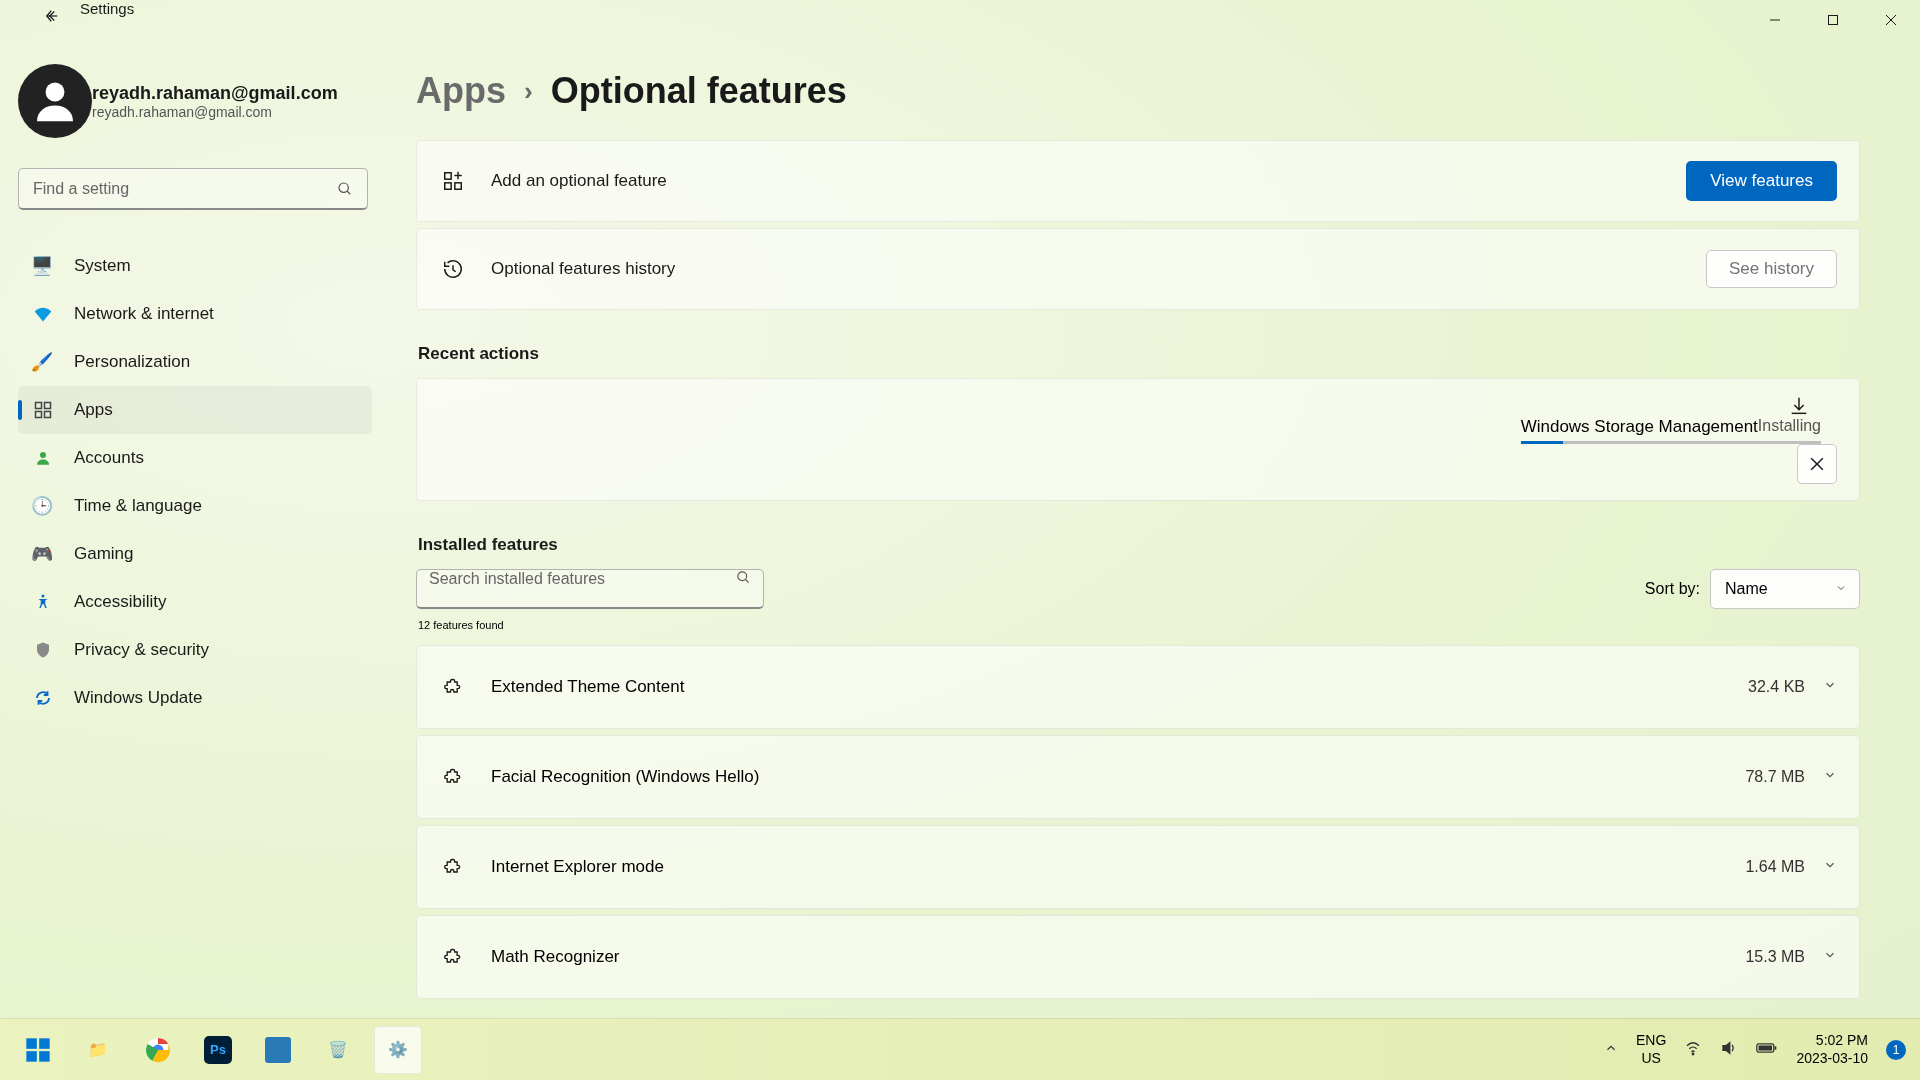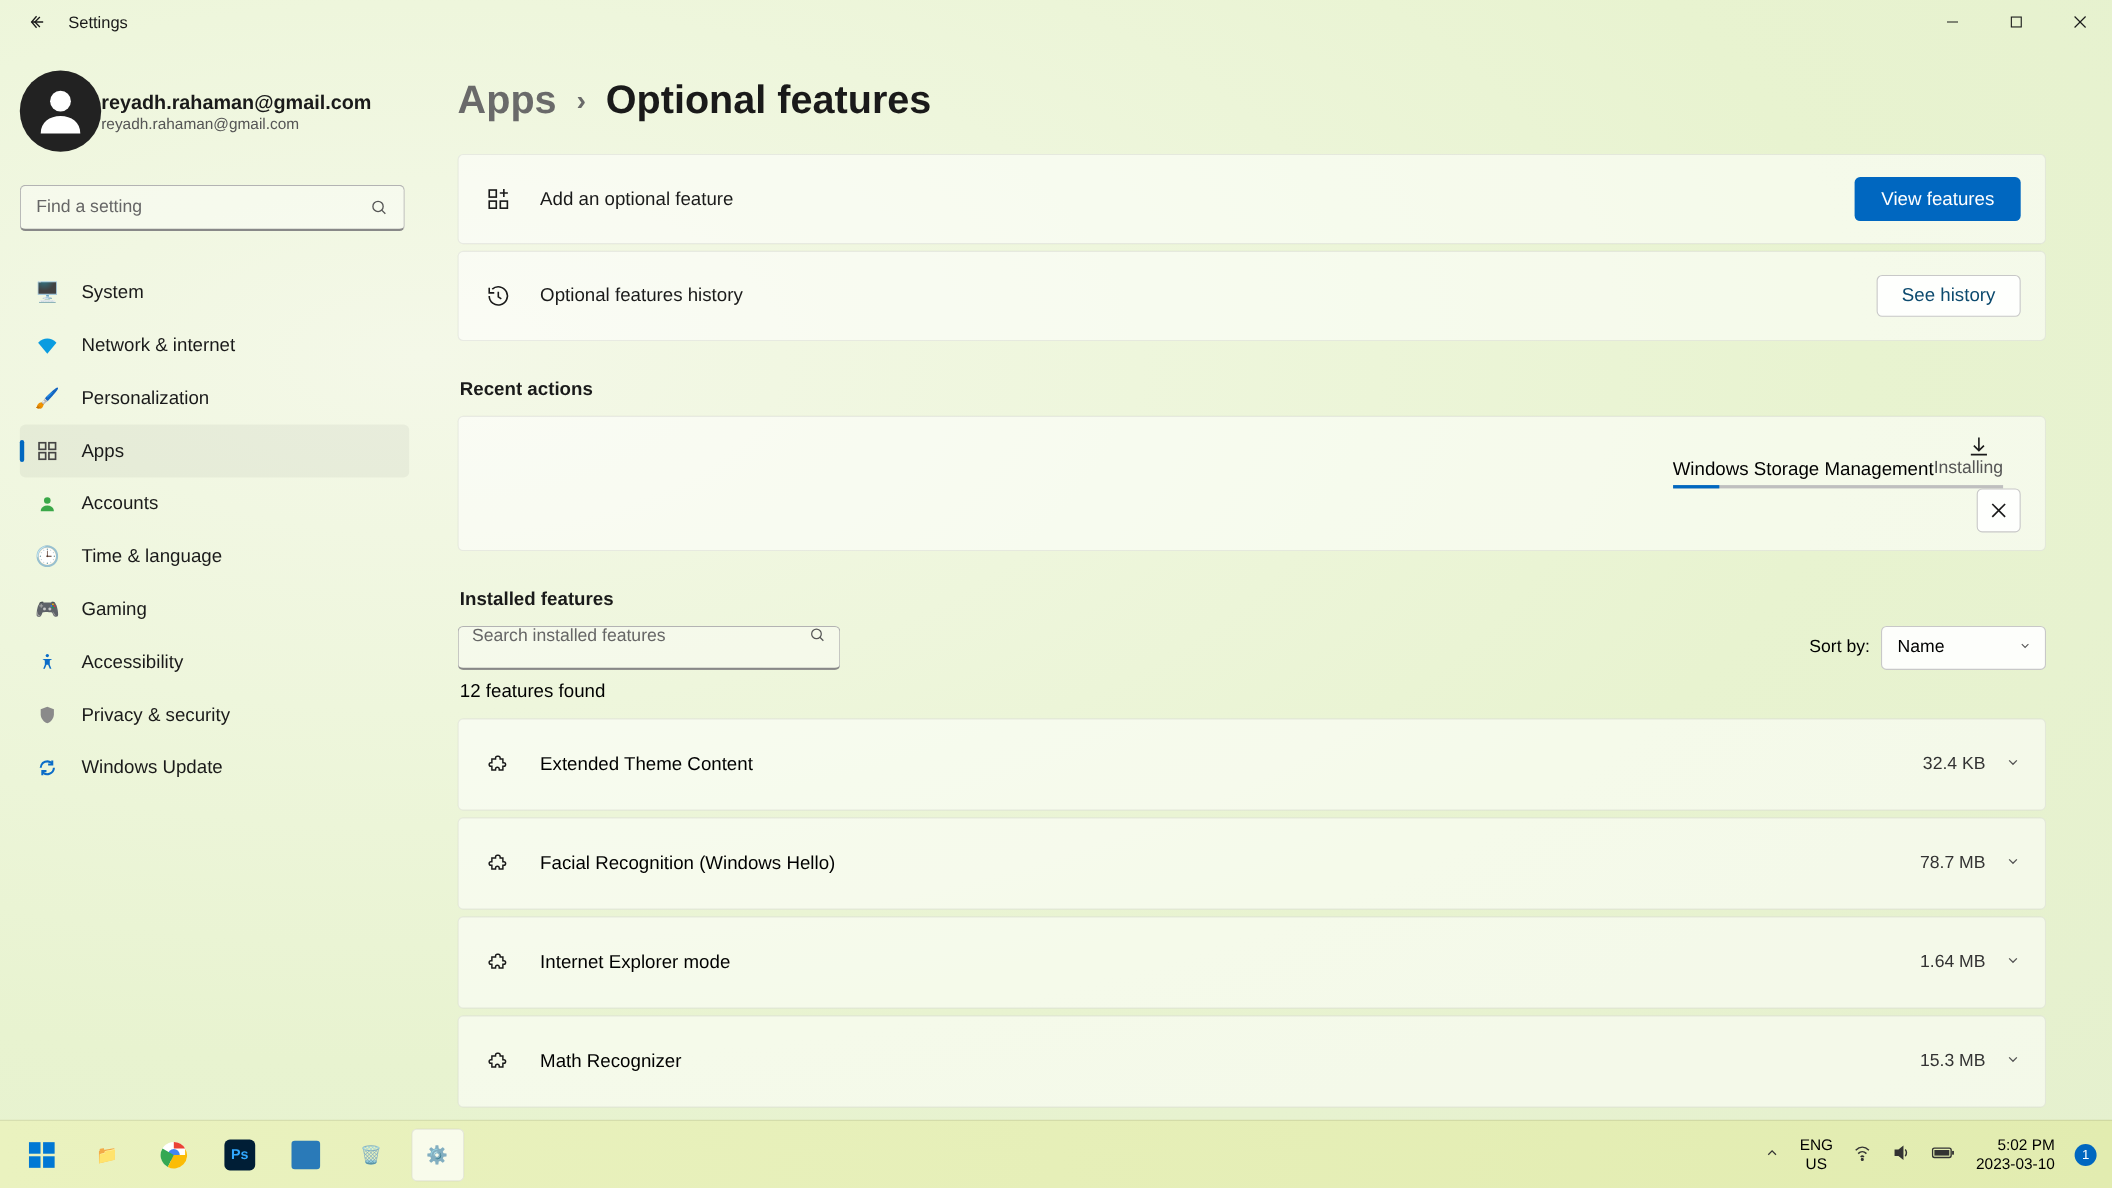--- a/index.html
+++ b/index.html
@@ -8,21 +8,21 @@
   background: radial-gradient(ellipse at 20% 30%, #f4f8e8 0%, #eef6dc 30%, #e8f3d0 60%, #e5f0ce 100%);
   overflow: hidden;
   position: relative;
   transform-origin: top left;
 }
 .window {
   position: absolute; top: 0; left: 0; right: 0; bottom: 62px;
   background: transparent;
 }
 .titlebar {
-  height: 40px; display: flex; align-items: center; padding-left: 18px;
+  height: 40px; display: flex; padding-left: 18px; margin-left: 18px;
 }
 .back-btn { width: 32px; height: 32px; display: flex; align-items: center; justify-content: center; cursor: pointer; }
 .titlebar-label { font-size: 15px; margin-left: 12px; color: #1a1a1a; }
 .win-controls { position: absolute; right: 0; top: 0; display: flex; }
 .win-ctrl { width: 58px; height: 40px; display: flex; align-items: center; justify-content: center; }
 .win-ctrl svg { width: 12px; height: 12px; }
 
 .content { display: flex; height: calc(100% - 40px); }
 
 .sidebar { width: 390px; padding: 24px 18px 0 18px; }
@@ -66,21 +66,21 @@
   border-radius: 5px; padding: 18px 22px; display: flex; align-items: center;
   margin-bottom: 6px; min-height: 82px;
 }
 .card-icon { width: 28px; margin-right: 24px; display: flex; justify-content: center; }
 .card-label { font-size: 17px; color: #1a1a1a; flex: 1; }
 .btn-primary {
   background: #0067c0; color: #fff; border: none; border-radius: 5px;
   padding: 10px 24px; font-size: 17px; cursor: pointer;
 }
 .btn-secondary {
-  background: rgba(255,255,255,0.9); color: #0c4a6e; border: 1px solid #c8c8c8;
+  background: rgba(255,255,255,0.9); color: #737373; border: 1px solid #c8c8c8;
   border-radius: 5px; padding: 8px 22px; font-size: 17px; cursor: pointer;
 }
 
 .section-header { font-size: 17px; font-weight: 600; margin: 34px 0 14px 2px; color: #1a1a1a; }
 
 .recent-card {
   background: rgba(255,255,255,0.55); border: 1px solid rgba(0,0,0,0.07);
   border-radius: 5px; padding: 16px 22px; display: flex; align-items: flex-end; min-height: 78px; flex-direction: column;
 }
 .progress-wrap { flex: 1; margin-right: 16px; }
@@ -103,21 +103,21 @@
 .search-features input { flex: 1; border: none; background: transparent; font-size: 16px; outline: none; }
 .search-features input::placeholder { color: #666; }
 .sort-wrap { display: flex; align-items: center; gap: 10px; font-size: 16px; }
 .sort-select {
   height: 40px; border: 1px solid #c8c8c8; border-radius: 5px; background: rgba(255,255,255,0.9);
   padding: 0 40px 0 14px; display: flex; align-items: center; position: relative;
   min-width: 150px;
 }
 .sort-chev { position: absolute; right: 12px; }
 
-.count-label { font-size: 17px; margin: 10px 0 14px 2px; }
+.count-label { font-size: 11px; margin: 10px 0 14px 2px; }
 
 .feature-row {
   background: rgba(255,255,255,0.55); border: 1px solid rgba(0,0,0,0.07);
   border-radius: 5px; padding: 0 22px; display: flex; align-items: center;
   margin-bottom: 6px; height: 84px;
 }
 .feature-row .card-icon { width: 28px; margin-right: 24px; }
 .feature-name { flex: 1; font-size: 17px; }
 .feature-size { font-size: 16px; color: #333; margin-right: 18px; }
 .feature-chev { color: #555; }

